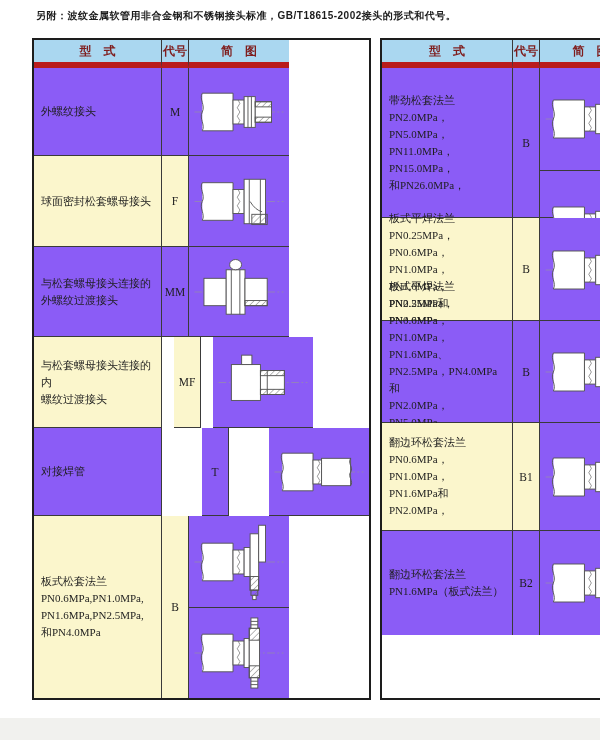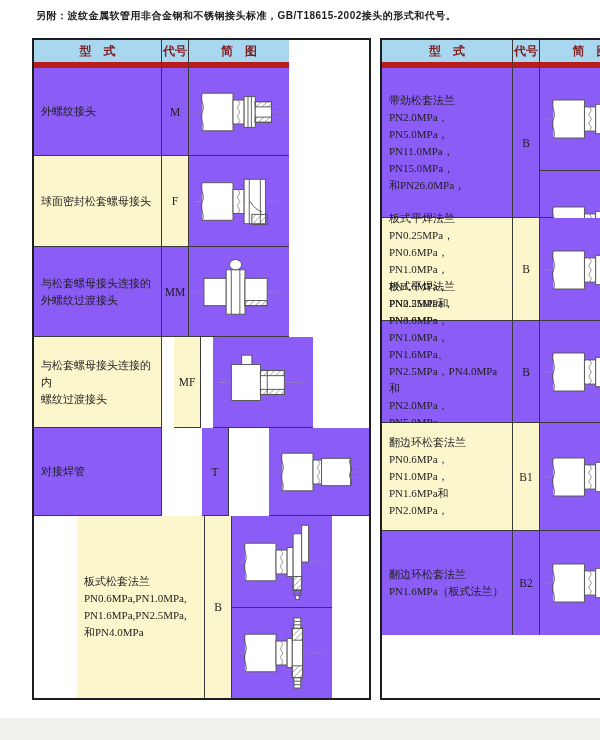--- a/index.html
+++ b/index.html
@@ -176,21 +176,21 @@
  <rect x="48" y="31" width="10" height="28" fill="#fff"></rect>
  <path d="M54 31 l2 4 -3 5 3 5 -3 5 3 5 -2 4" stroke-width="0.7"></path>
                   <rect x="58" y="29" width="34" height="32" fill="#fff"></rect>
     <path d="M92 29 C88 35 96 40 92 45 C88 50 96 56 92 61"></path>
                 </g>
               </svg>
             </div>
           </div>
         </div>
         <div class="row" style="height: 182px;">
-          <div class="cell type-cell hl" style="width: 128px; margin-left: 43px;">板式松套法兰
+          <div class="cell type-cell hl" style="width: 128px;">板式松套法兰
 PN0.6MPa,PN1.0MPa,
 PN1.6MPa,PN2.5MPa,
 和PN4.0MPa</div>
           <div class="cell code-cell hl" style="width: 27px;">B</div>
           <div class="cell diag-cell" style="width: 100px;">
             <div class="diag-sub" style="flex: 0 0 91px;">
               <svg width="94" height="84" viewBox="0 0 110 90" xmlns="http://www.w3.org/2000/svg">
   <defs>
                   <pattern id="h6" width="5" height="5" patternUnits="userSpaceOnUse" patternTransform="rotate(45)">
   <line x1="0" y1="0" x2="0" y2="5" stroke="#777" stroke-width="1.2"></line>

